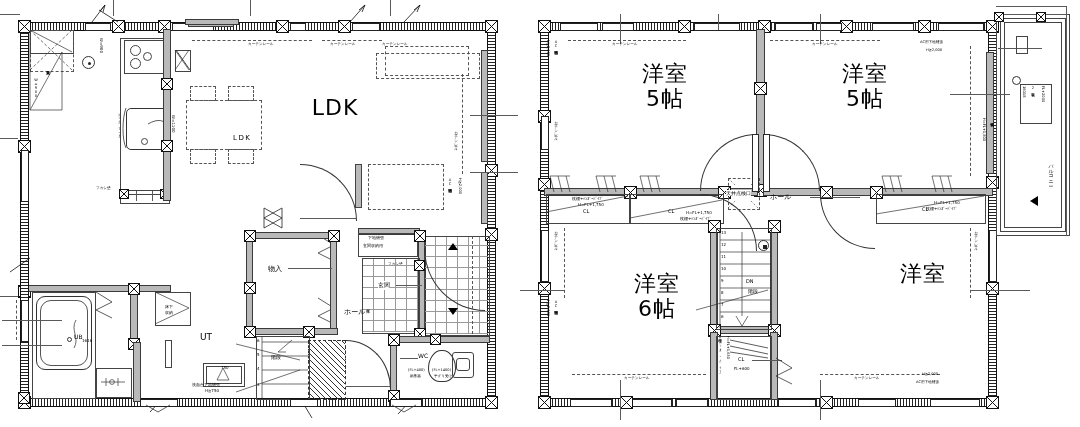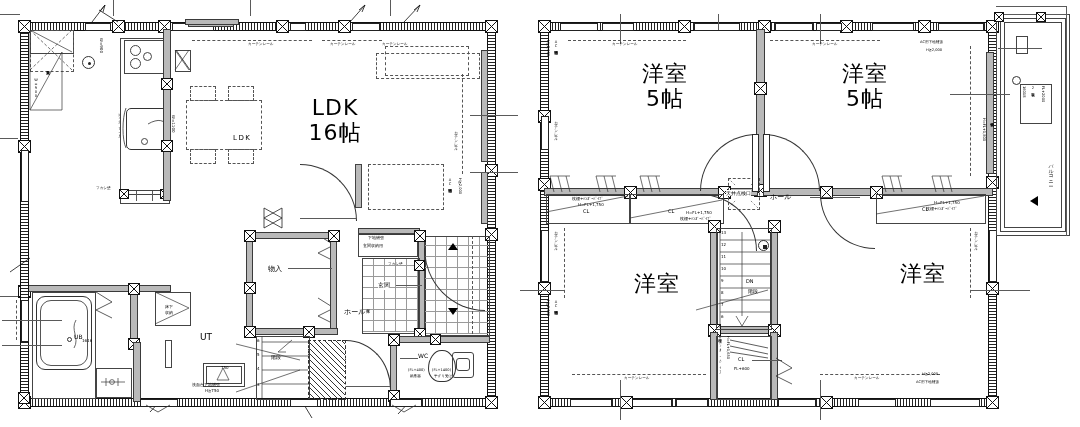--- a/index.html
+++ b/index.html
@@ -201,21 +201,20 @@
 
     <div class="dashbox" style="left:186px;top:100px;width:74px;height:48px;"></div>
     <div class="dashbox" style="left:190px;top:86px;width:24px;height:13px;"></div>
     <div class="dashbox" style="left:228px;top:86px;width:24px;height:13px;"></div>
     <div class="dashbox" style="left:190px;top:149px;width:24px;height:13px;"></div>
     <div class="dashbox" style="left:228px;top:149px;width:24px;height:13px;"></div>
     <div class="lbl sm" style="left:233px;top:134px;letter-spacing:1.5px;">LDK</div>
 
     <div class="rname big" style="left:280px;top:96px;width:110px;">
       <span class="l1">LDK</span>
-      <span class="l2">16帖</span>
     </div>
 
     <div class="lbl tiny" style="left:248px;top:42px;">カーテンレール</div>
     <div class="lbl tiny" style="left:330px;top:42px;">カーテンレール</div>
     <div class="lbl tiny" style="left:382px;top:42px;">カーテンレール</div>
     <div class="dash" style="left:192px;top:40px;width:120px;"></div>
     <div class="dash" style="left:322px;top:40px;width:60px;"></div>
 
     <div class="dashbox" style="left:385px;top:46px;width:82px;height:28px;"></div>
     <div class="dashbox" style="left:376px;top:53px;width:102px;height:24px;"></div>
@@ -451,20 +450,21 @@
     <div class="rname big" style="left:100px;top:62px;width:90px;">
       <span class="l1">洋室</span>
       <span class="l2">5帖</span>
     </div>
     <div class="rname big" style="left:300px;top:62px;width:90px;">
       <span class="l1">洋室</span>
       <span class="l2">5帖</span>
     </div>
     <div class="rname big" style="left:92px;top:272px;width:90px;">
       <span class="l1">洋室</span>
+      <span class="l2">6帖</span>
     </div>
     <div class="rname big" style="left:348px;top:262px;width:110px;">
       <span class="l1">洋室</span>
     </div>
 
     <div class="greyw" style="left:24px;top:188px;width:212px;height:6px;"></div>
     <div class="greyw" style="left:243px;top:188px;width:110px;height:6px;"></div>
     <div class="greyw" style="left:353px;top:188px;width:118px;height:6px;"></div>
     <div class="post" style="left:104px;top:186px;width:11px;height:11px;"></div>
     <div class="post" style="left:198px;top:186px;width:11px;height:11px;"></div>

